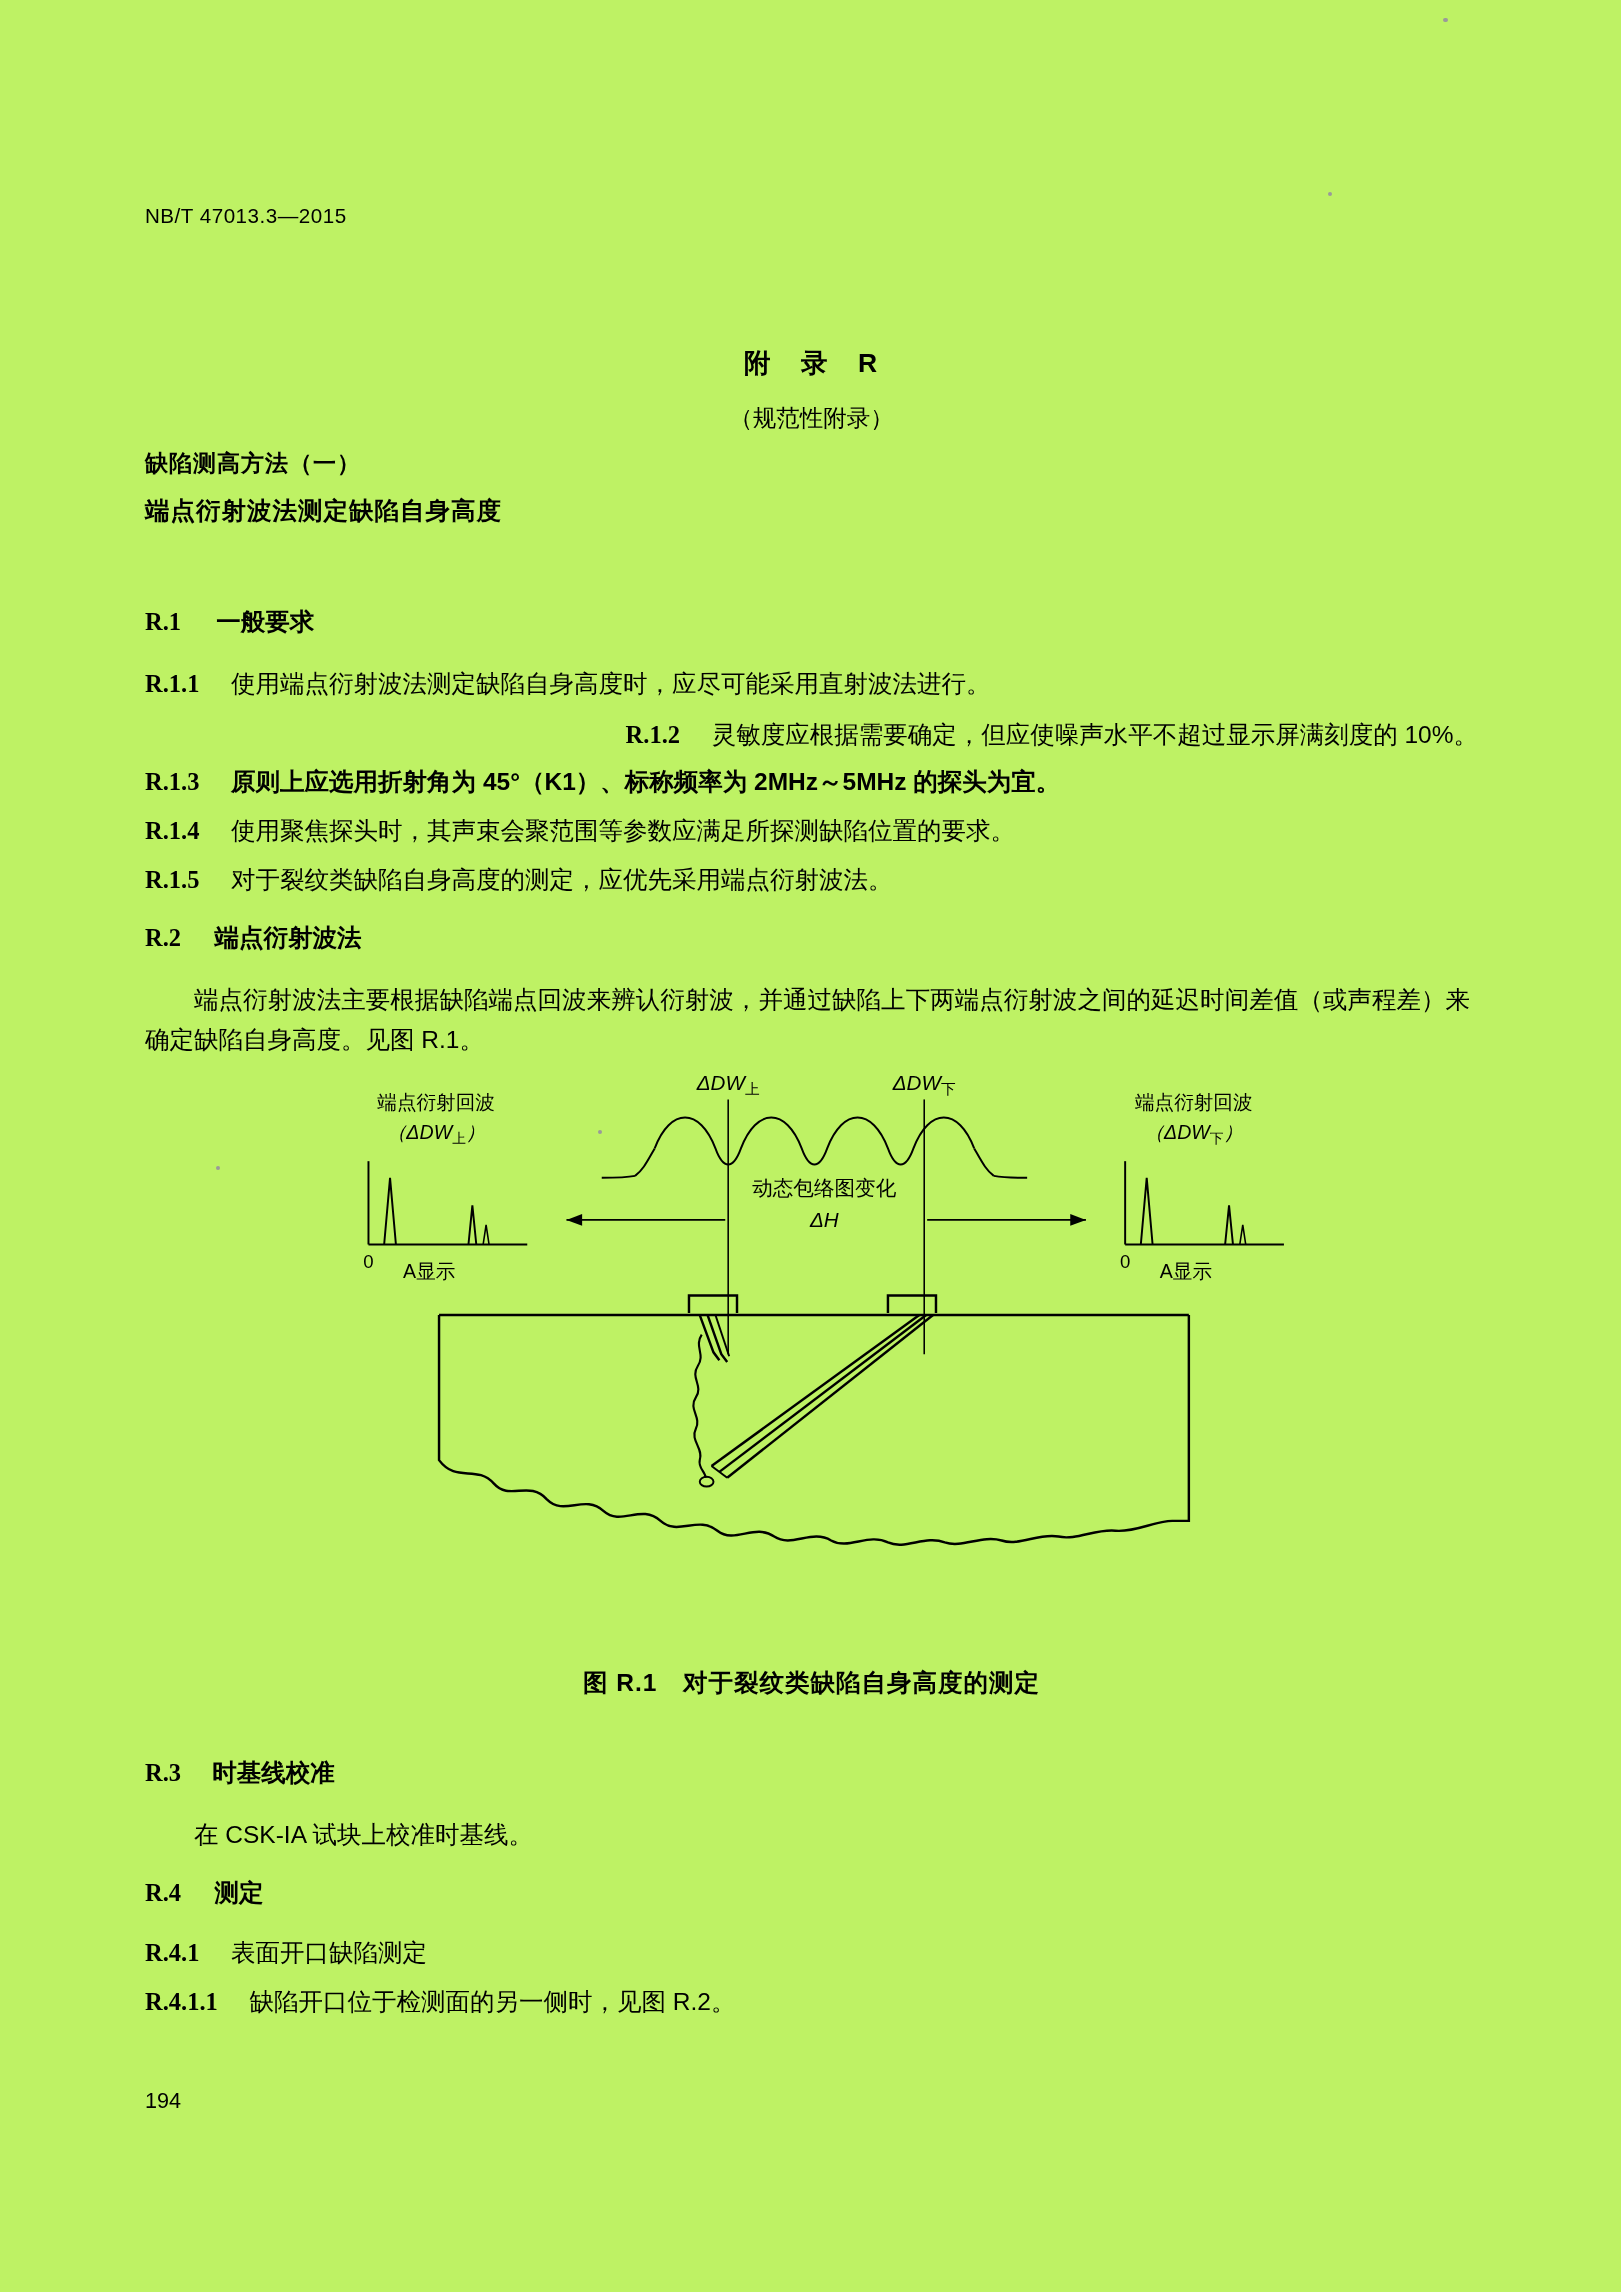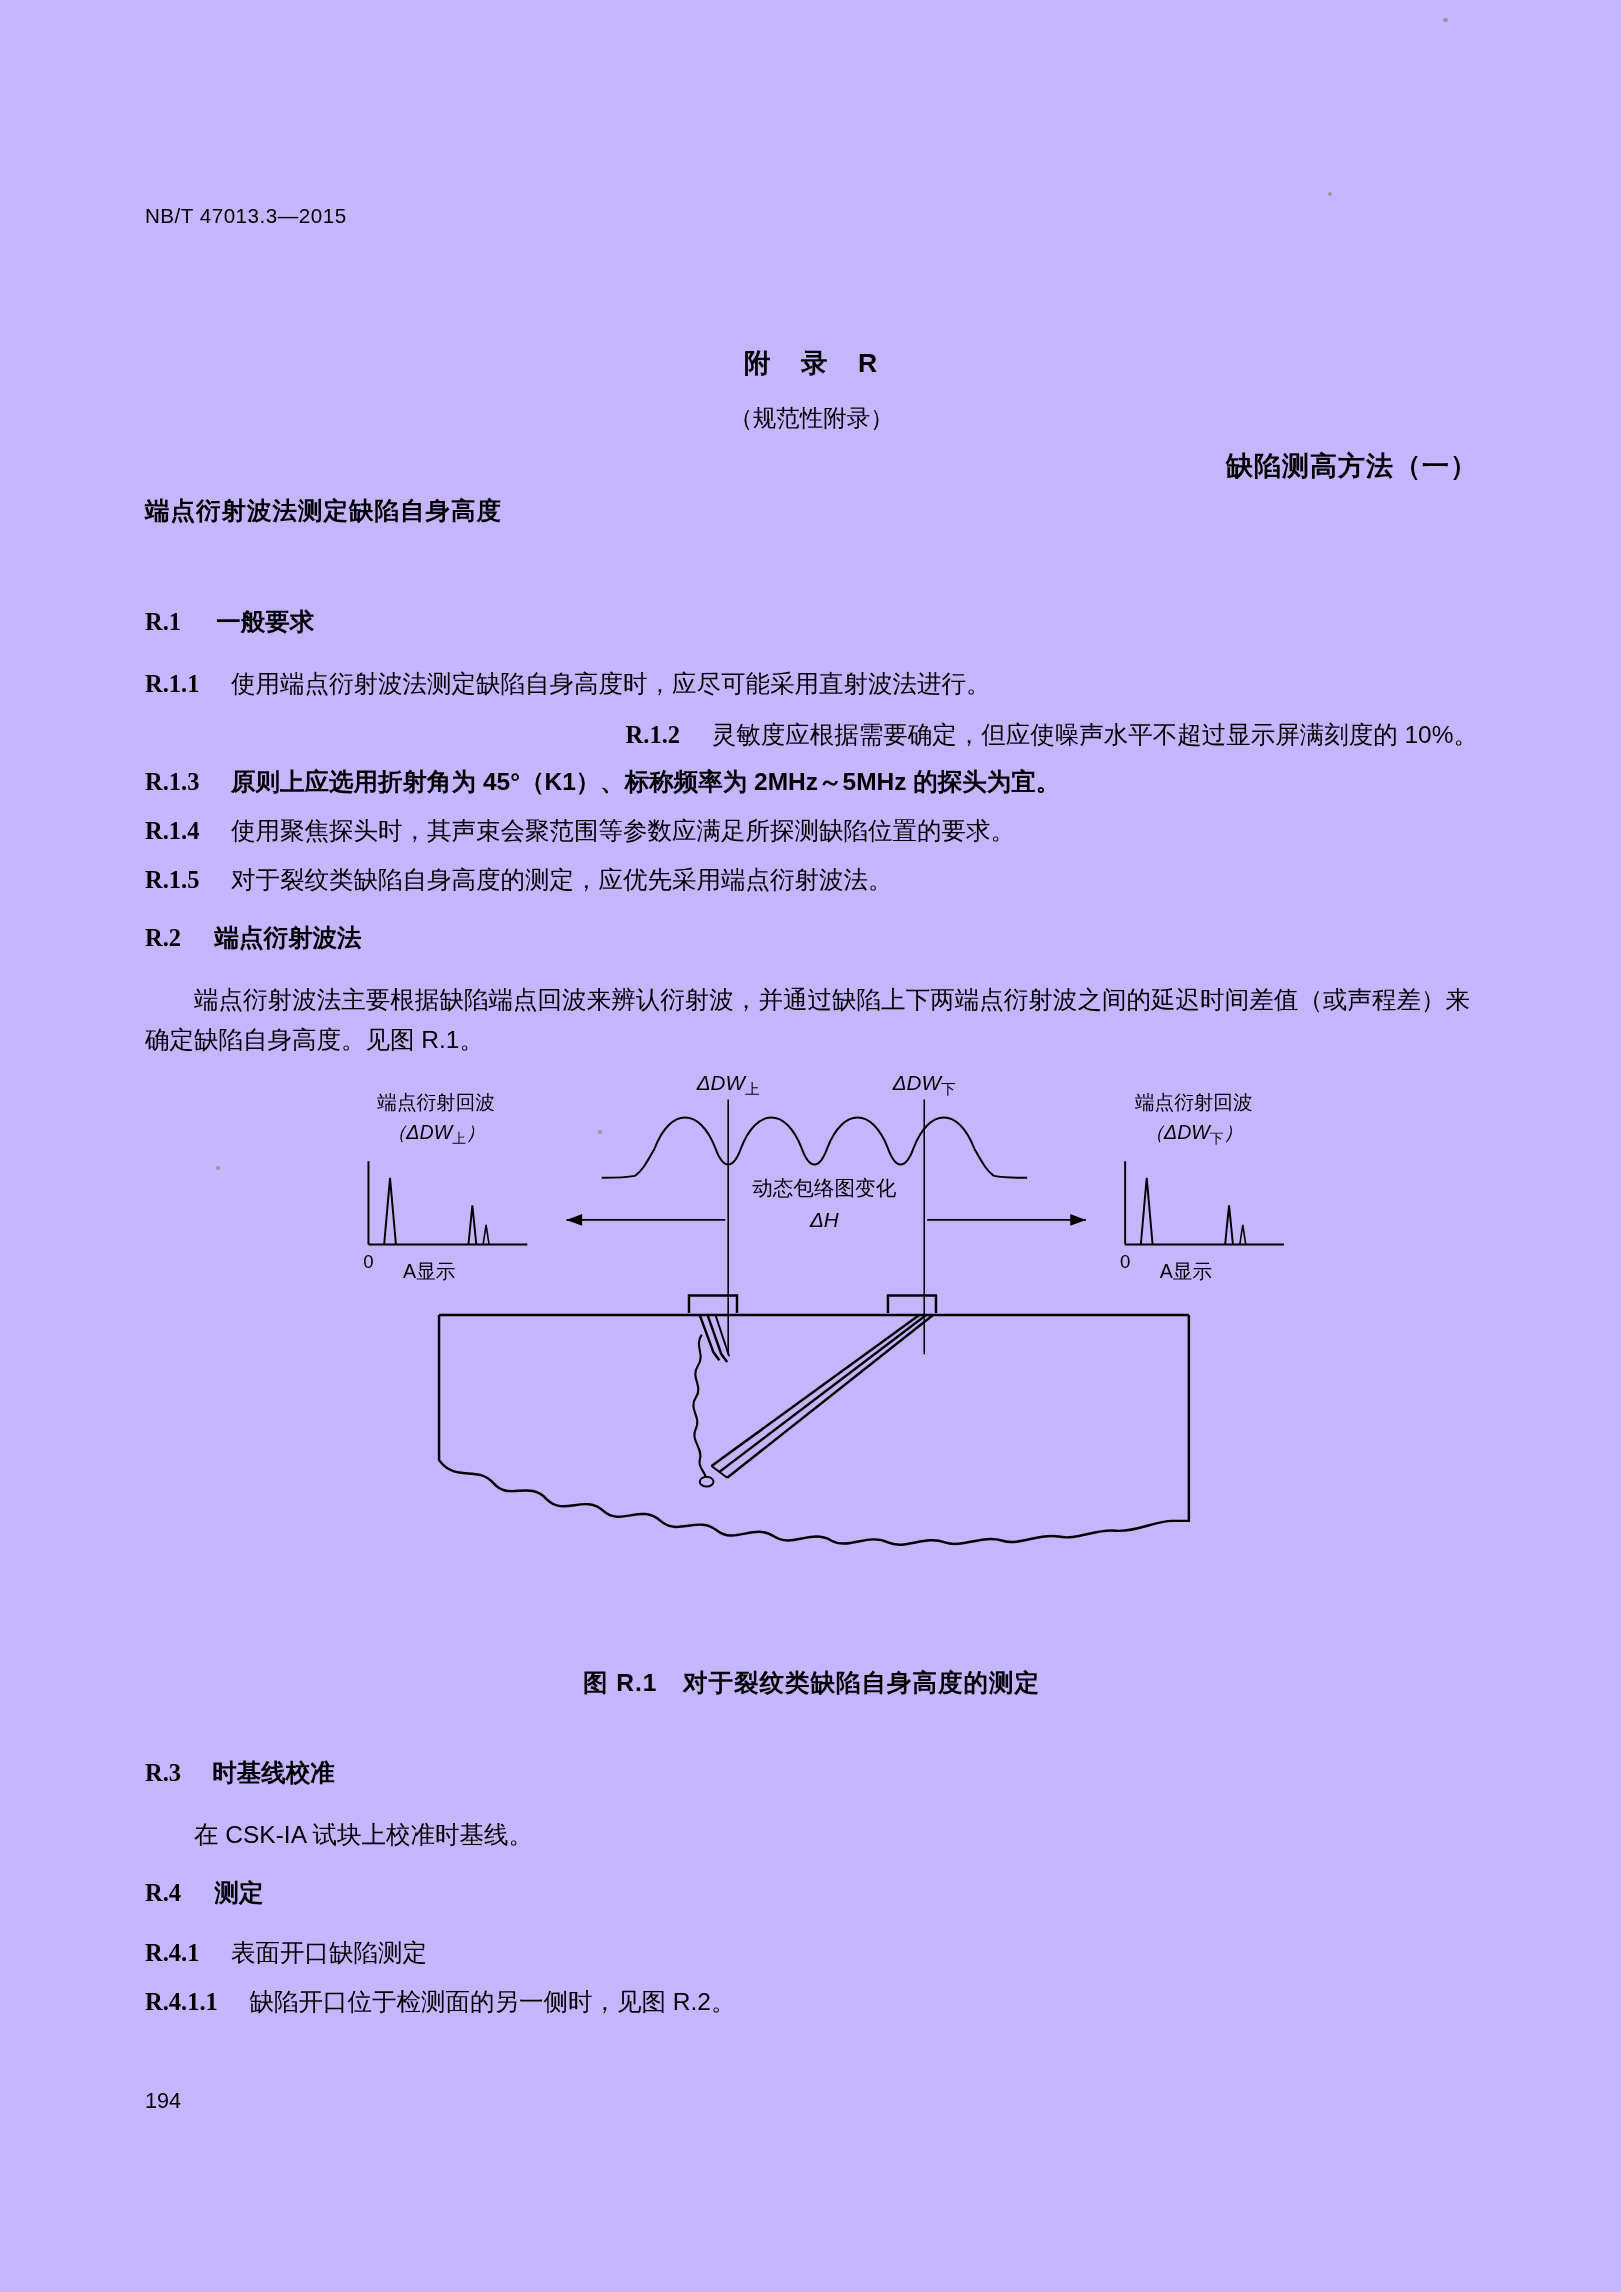--- a/index.html
+++ b/index.html
@@ -9,21 +9,21 @@
   }
   body {
     font-family: "Liberation Serif", serif;
     color: #000;
   }
   .page {
     position: relative;
     width: 1621px;
     height: 2293px;
     margin: 0 auto;
-    background: #c4b5fd;
+    background: #bef264;
     overflow: hidden;
   }
   .content {
     position: absolute;
     left: 145px;
     top: 0;
     width: 1333px;
     height: 2293px;
   }
   .header-code {
@@ -53,24 +53,24 @@
     width: 1333px;
     text-align: center;
     font-family: "Liberation Sans", sans-serif;
     font-size: 23.5px;
   }
   .annex-sub2 {
     position: absolute;
     top: 448px;
     left: 0;
     width: 1333px;
-    text-align: right;
-    font-family: "Liberation Sans", sans-serif;
-    font-weight: bold;
-    font-size: 27px;
+    text-align: left;
+    font-family: "Liberation Sans", sans-serif;
+    font-weight: bold;
+    font-size: 23px;
     letter-spacing: 1px;
   }
   .annex-sub3 {
     position: absolute;
     top: 494px;
     left: 0;
     width: 1333px;
     text-align: left;
     font-family: "Liberation Sans", sans-serif;
     font-weight: bold;

